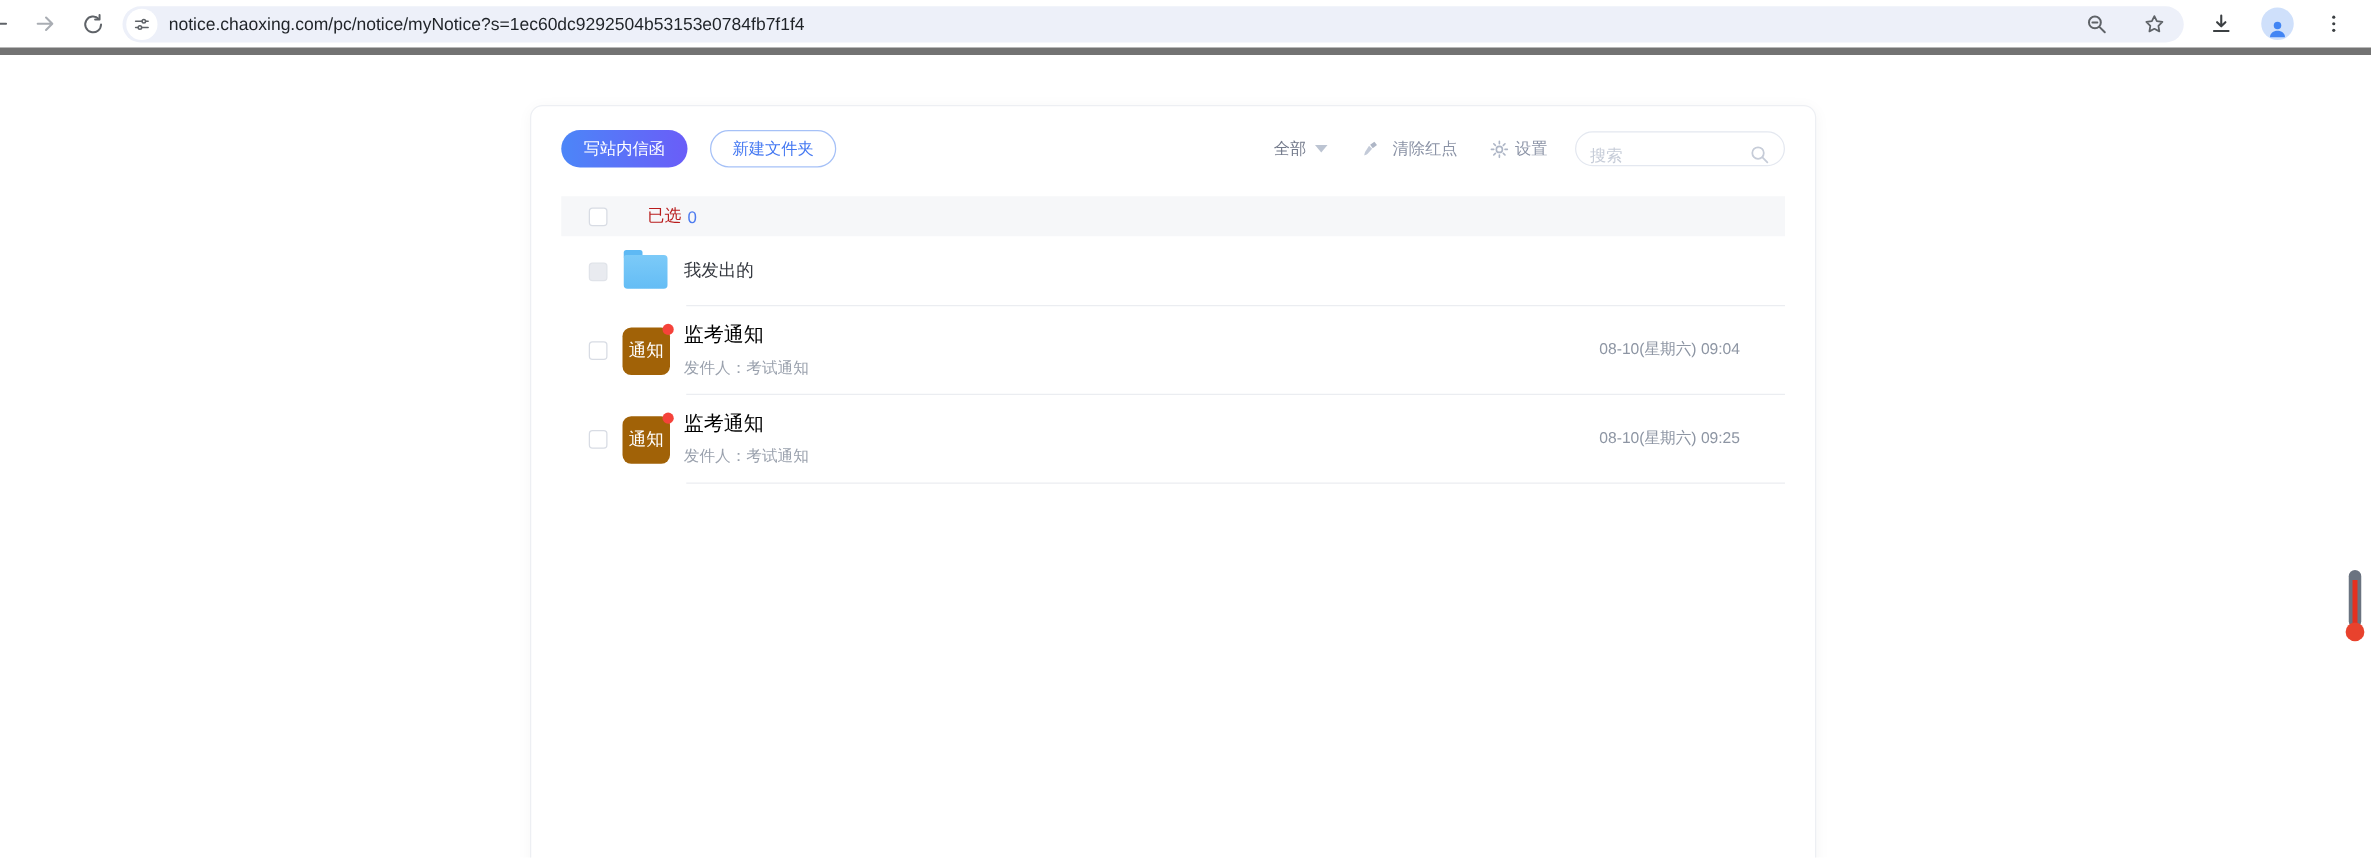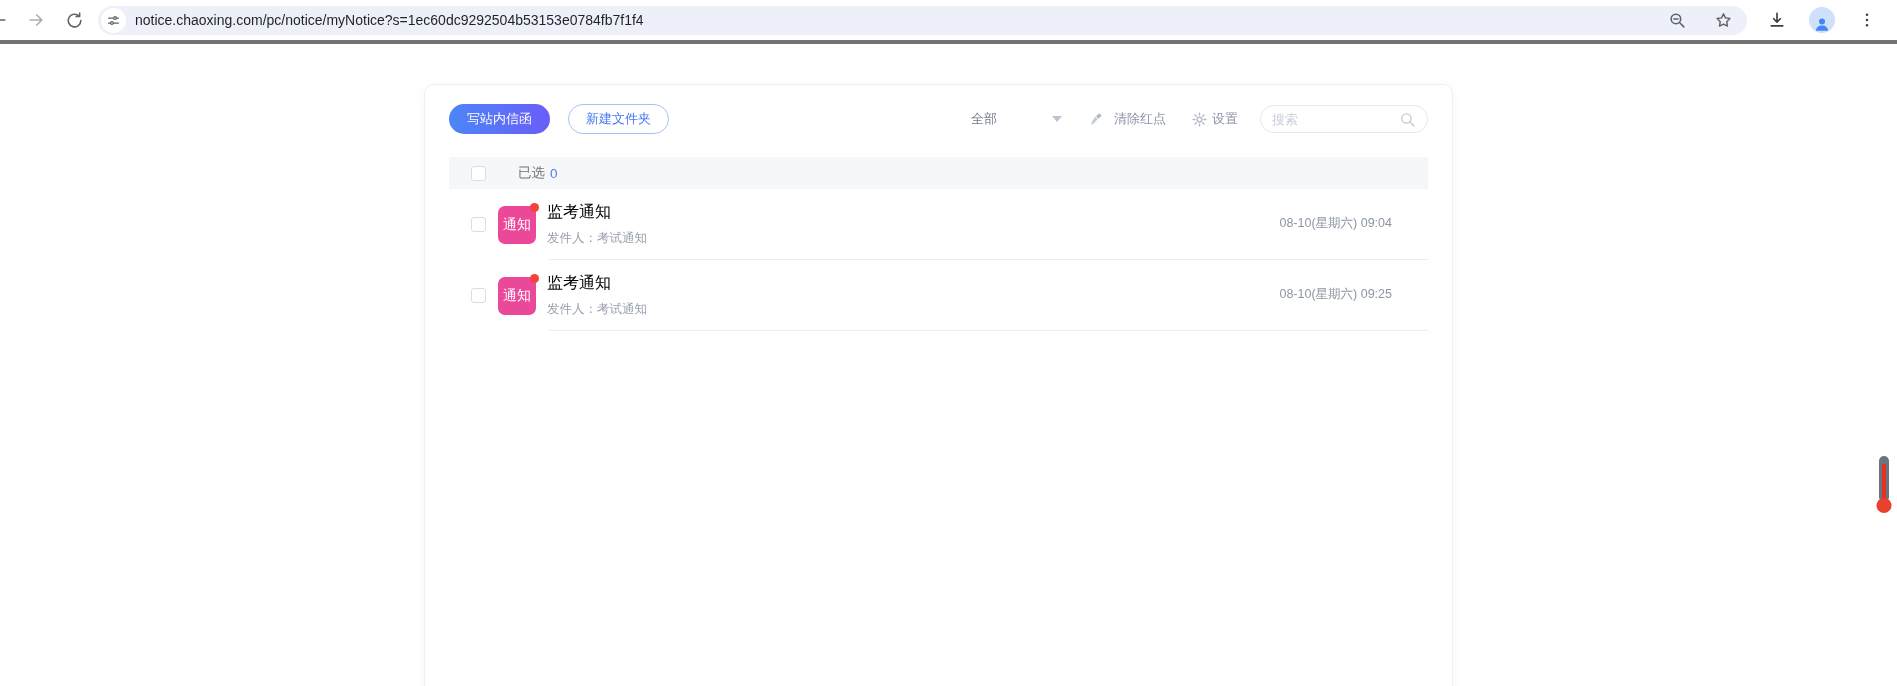--- a/index.html
+++ b/index.html
@@ -6,21 +6,21 @@
   html,body { width:1897px; height:686px; }
   body {
     font-family: "Liberation Sans", sans-serif;
     background:#fff; position:relative; overflow:hidden;
     -webkit-font-smoothing:antialiased;
   }
 
   
   .browser-bar {
     position:absolute; top:0; left:0; width:1897px; height:44px;
-    background:#fff; border-bottom:4px solid #737373;
+    background:#fff; border-bottom:6px solid #737373;
     display:flex; align-items:center; padding-right:18px;
   }
   .nav-btn { width:24px; height:24px; display:flex; align-items:center; justify-content:center; flex:0 0 auto; cursor:pointer; }
   .nav-btn svg { display:block; }
   .btn-back { margin-left:-13px; }
   .btn-forward { margin-left:13px; }
   .btn-reload { margin-left:14px; }
   .url-pill {
     flex:1; height:29px; margin:0 16px 0 12px; border-radius:15px;
     background:#edf0f9; display:flex; align-items:center; padding:0 12px 0 3px;
@@ -57,50 +57,50 @@
     background:linear-gradient(90deg,#4c86f8,#6a5df8);
     color:#fff; font-size:13px; font-family:inherit; cursor:pointer;
   }
   .btn-newfolder {
     height:30px; padding:0 17px; margin-left:18px; border-radius:15px;
     background:#fff; border:1px solid #a6c1f7; color:#4478f2;
     font-size:13px; font-family:inherit; cursor:pointer;
   }
   .tb-spacer { flex:1; }
   .tb-ctrl { display:flex; align-items:center; cursor:pointer; font-size:13px; color:#8b93a6; }
-  .tb-filter { color:#747b8c; margin-right:28px;gap:48px; }
+  .tb-filter { color:#747b8c; margin-right:28px; }
   .caret-down {
     width:0; height:0; margin-left:7px;
     border-left:5px solid transparent; border-right:5px solid transparent;
     border-top:6px solid #bcc4d2;
   }
   .tb-clear { margin-right:26px; gap:9px; }
   .tb-settings { margin-right:22px; gap:5px; }
   .search-box {
     width:168px; height:28px; border:1px solid #e4e8f0; border-radius:14px;
-    display:flex; align-items:center; padding:0 11px;
+    display:flex; align-items:flex-end; padding:0 11px;
   }
   .search-input {
     border:none; outline:none; background:transparent; width:110px;
     font-size:13px; color:#555; font-family:inherit;
   }
   .search-input::placeholder { color:#c6ccd8; }
   .search-box svg { margin-left:auto; flex:0 0 auto; }
 
   
   .select-band {
     margin-top:23px; height:32px; background:#f6f7f9;
     display:flex; align-items:center; padding-left:22px;
   }
   .checkbox {
     width:15px; height:15px; border:1px solid #d8dce4; border-radius:3px;
     background:#fff; flex:0 0 auto; cursor:pointer;
   }
   .checkbox.dim { background:#e9ebf0; border-color:#e0e3e9; }
-  .sel-label { margin-left:32px; font-size:13.5px; color:#737373; }
+  .sel-label { margin-left:32px; font-size:13.5px; color:#b91c1c; }
   .sel-count { margin-left:5px; font-size:13.5px; color:#4e7cf0; }
 
   
   .row { position:relative; display:flex; align-items:center; padding-left:22px; }
   .row::after {
     content:""; position:absolute; left:100px; right:0; bottom:0;
     height:1px; background:#ebedf1;
   }
   .folder-row { height:56px; cursor:pointer; }
   .folder-icon { position:relative; width:35px; height:27px; margin-left:13px; flex:0 0 auto; }
@@ -110,21 +110,21 @@
   }
   .folder-icon .body {
     position:absolute; inset:0; border-radius:2px 3px 3px 3px;
     background:linear-gradient(180deg,#7ccaf8,#64bdf5);
   }
   .folder-name { margin-left:13px; font-size:14px; color:#32363d; }
 
   .notice-row { height:71px; cursor:pointer; }
   .notice-badge {
     position:relative; width:38px; height:38px; margin-left:12px; flex:0 0 auto;
-    background:#ec4899; border-radius:7px; display:flex; align-items:center;
+    background:#a16207; border-radius:7px; display:flex; align-items:center;
     justify-content:center; color:#fff; font-size:14px;
   }
   .unread-dot {
     position:absolute; top:-3px; right:-3px; width:9px; height:9px;
     border-radius:50%; background:#f5423a;
   }
   .notice-text { margin-left:11px; }
   .notice-title { font-size:16px; color:#000000; margin-bottom:7px; }
   .notice-sender { font-size:12.5px; color:#9aa1ad; }
   .notice-time {
@@ -247,20 +247,28 @@
         </svg>
       </div>
     </div>
 
     <div class="select-band">
       <span class="checkbox"></span>
       <span class="sel-label">已选</span>
       <span class="sel-count">0</span>
     </div>
 
+    <div class="row folder-row">
+      <span class="checkbox dim"></span>
+      <span class="folder-icon">
+        <span class="tab"></span>
+          <span class="body"></span>
+      </span>
+      <span class="folder-name">我发出的</span>
+    </div>
 
     <div class="row notice-row">
       <span class="checkbox"></span>
       <span class="notice-badge">
         <span>通知</span>
         <span class="unread-dot"></span>
       </span>
       <span class="notice-text">
         <div class="notice-title">监考通知</div>
         <div class="notice-sender">发件人：考试通知</div>

